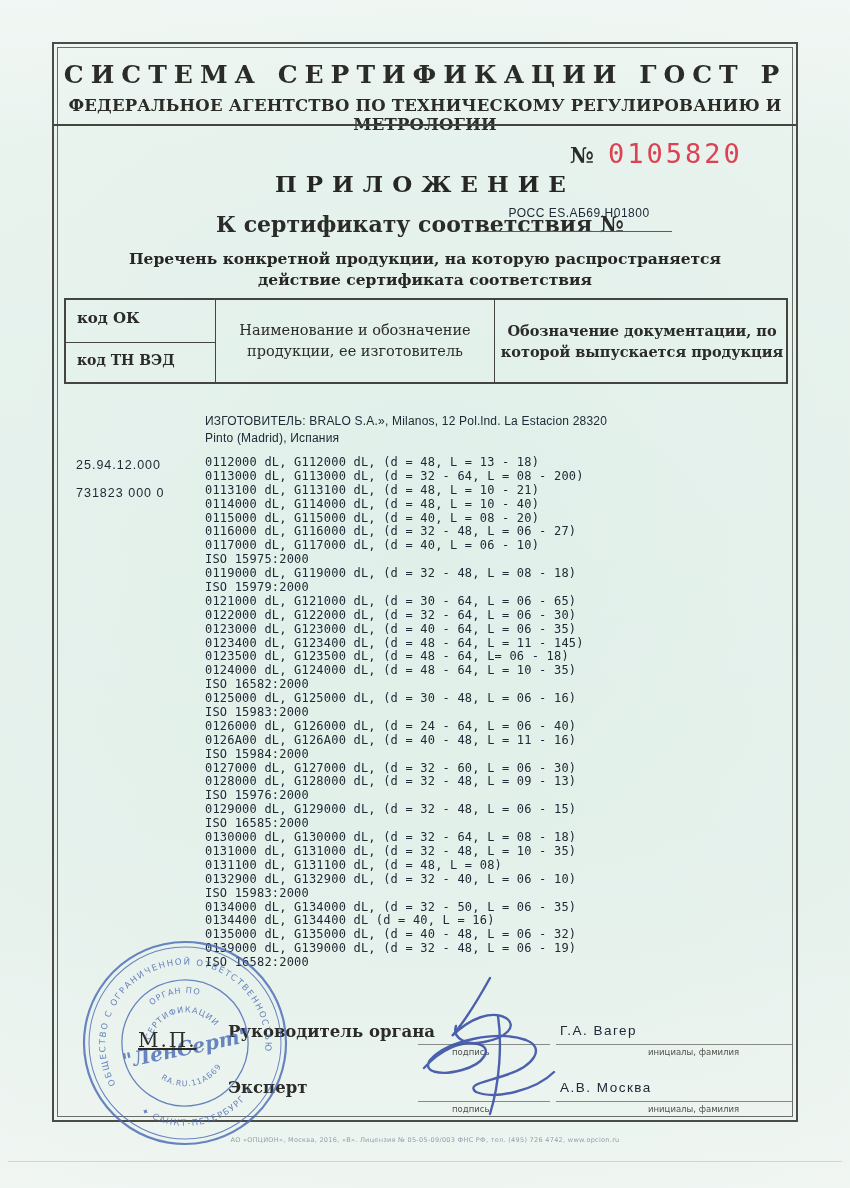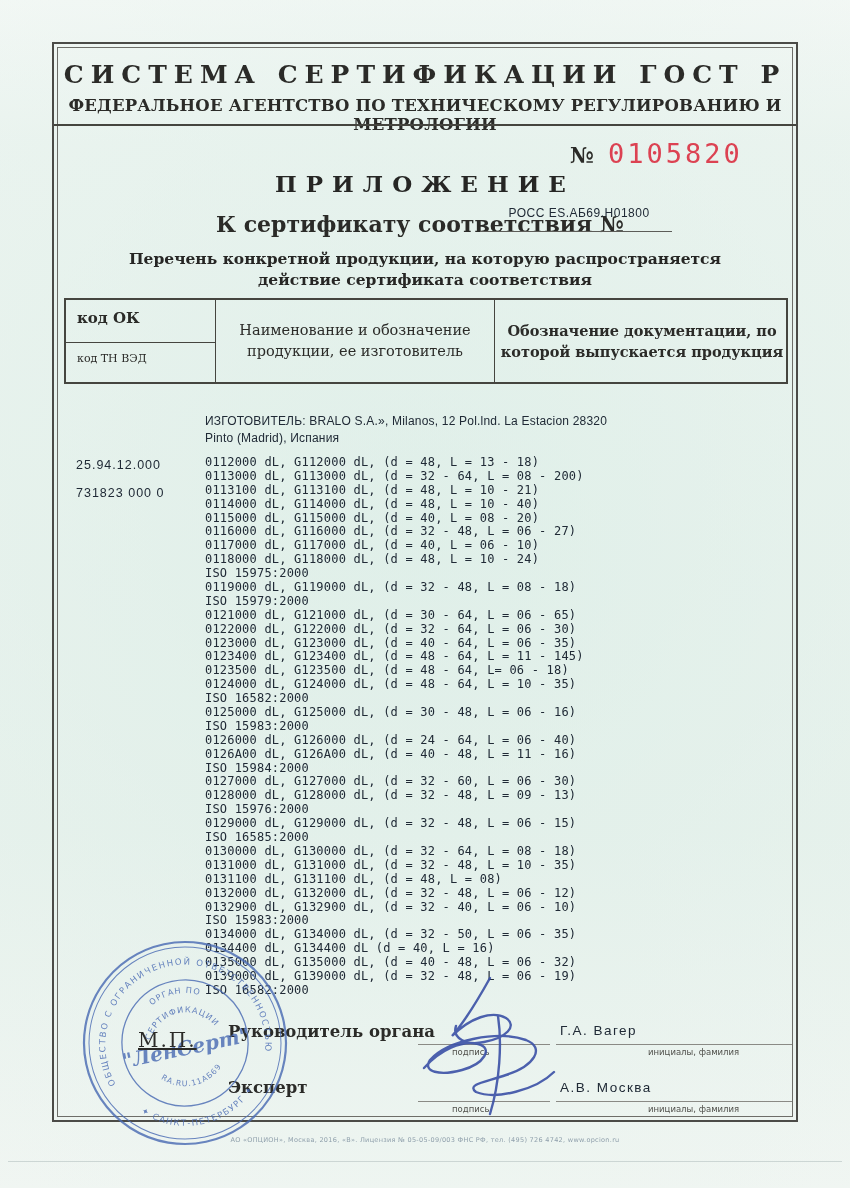--- a/index.html
+++ b/index.html
@@ -46,21 +46,21 @@
 
   .list-heading { position:absolute; left:52px; width:746px; text-align:center; font-size:15.5px; font-weight:bold; color:#262624; }
   .lh1 { top:249px; } .lh2 { top:270px; }
 
   
   .tbl { position:absolute; left:64px; top:298px; width:724px; height:86px; border:2px solid #45453f; }
   .tbl .v1 { position:absolute; left:149px; top:0; width:1px; height:100%; background:#45453f; }
   .tbl .v2 { position:absolute; left:428px; top:0; width:1px; height:100%; background:#45453f; }
   .tbl .h1 { position:absolute; left:0; top:42px; width:149px; height:1px; background:#45453f; }
   .tbl .c1a { position:absolute; left:11px; top:9px;  font-size:15px; font-weight:bold; color:#2b2b28; }
-  .tbl .c1b { position:absolute; left:11px; top:52px; font-size:11px; font-weight:normal; color:#2b2b28; }
+  .tbl .c1b { position:absolute; left:11px; top:52px; font-size:14px; font-weight:bold; color:#2b2b28; }
   .tbl .c2  { position:absolute; left:150px; top:20px; width:278px; text-align:center; font-size:14.5px; font-weight:normal; line-height:21px; color:#2b2b28; }
   .tbl .c3  { position:absolute; left:429px; top:20px; width:294px; text-align:center; font-size:14.5px; font-weight:bold; line-height:21px; color:#2b2b28; }
 
   .mono { font-family:Liberation Sans, sans-serif; color:#202a36; }
   .manufacturer { position:absolute; left:205px; top:413px; font-size:12px; line-height:17px; letter-spacing:.2px; }
   .code-ok    { position:absolute; left:76px; top:458px; font-size:12.5px; letter-spacing:1px; }
   .code-tnved { position:absolute; left:76px; top:486px; font-size:12.5px; letter-spacing:1px; }
   .products { position:absolute; left:205px; top:456px; }
   .products div { font-family:"DejaVu Sans Mono", monospace; font-size:12px; line-height:13.9px; height:13.9px; letter-spacing:.2px; color:#202a36; white-space:pre; }
 
@@ -132,21 +132,20 @@
   <div class="code-tnved mono">731823 000 0</div>
 
   <div class="products">
     <div>0112000 dL, G112000 dL, (d = 48, L = 13 - 18)</div>
     <div>0113000 dL, G113000 dL, (d = 32 - 64, L = 08 - 200)</div>
     <div>0113100 dL, G113100 dL, (d = 48, L = 10 - 21)</div>
     <div>0114000 dL, G114000 dL, (d = 48, L = 10 - 40)</div>
     <div>0115000 dL, G115000 dL, (d = 40, L = 08 - 20)</div>
     <div>0116000 dL, G116000 dL, (d = 32 - 48, L = 06 - 27)</div>
     <div>0117000 dL, G117000 dL, (d = 40, L = 06 - 10)</div>
-    <div>0118000 dL, G118000 dL, (d = 48, L = 10 - 24)</div>
     <div>ISO 15975:2000</div>
     <div>0119000 dL, G119000 dL, (d = 32 - 48, L = 08 - 18)</div>
     <div>ISO 15979:2000</div>
     <div>0121000 dL, G121000 dL, (d = 30 - 64, L = 06 - 65)</div>
     <div>0122000 dL, G122000 dL, (d = 32 - 64, L = 06 - 30)</div>
     <div>0123000 dL, G123000 dL, (d = 40 - 64, L = 06 - 35)</div>
     <div>0123400 dL, G123400 dL, (d = 48 - 64, L = 11 - 145)</div>
     <div>0123500 dL, G123500 dL, (d = 48 - 64, L= 06 - 18)</div>
     <div>0124000 dL, G124000 dL, (d = 48 - 64, L = 10 - 35)</div>
     <div>ISO 16582:2000</div>
@@ -156,21 +155,20 @@
     <div>0126A00 dL, G126A00 dL, (d = 40 - 48, L = 11 - 16)</div>
     <div>ISO 15984:2000</div>
     <div>0127000 dL, G127000 dL, (d = 32 - 60, L = 06 - 30)</div>
     <div>0128000 dL, G128000 dL, (d = 32 - 48, L = 09 - 13)</div>
     <div>ISO 15976:2000</div>
     <div>0129000 dL, G129000 dL, (d = 32 - 48, L = 06 - 15)</div>
     <div>ISO 16585:2000</div>
     <div>0130000 dL, G130000 dL, (d = 32 - 64, L = 08 - 18)</div>
     <div>0131000 dL, G131000 dL, (d = 32 - 48, L = 10 - 35)</div>
     <div>0131100 dL, G131100 dL, (d = 48, L = 08)</div>
-    <div>0132000 dL, G132000 dL, (d = 32 - 48, L = 06 - 12)</div>
     <div>0132900 dL, G132900 dL, (d = 32 - 40, L = 06 - 10)</div>
     <div>ISO 15983:2000</div>
     <div>0134000 dL, G134000 dL, (d = 32 - 50, L = 06 - 35)</div>
     <div>0134400 dL, G134400 dL (d = 40, L = 16)</div>
     <div>0135000 dL, G135000 dL, (d = 40 - 48, L = 06 - 32)</div>
     <div>0139000 dL, G139000 dL, (d = 32 - 48, L = 06 - 19)</div>
     <div>ISO 16582:2000</div>
   </div>
 
   <svg class="stamp" viewBox="0 0 220 220">

